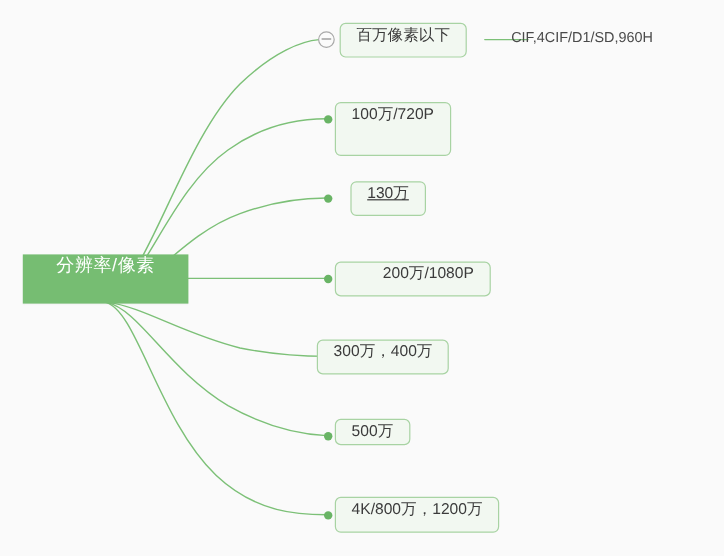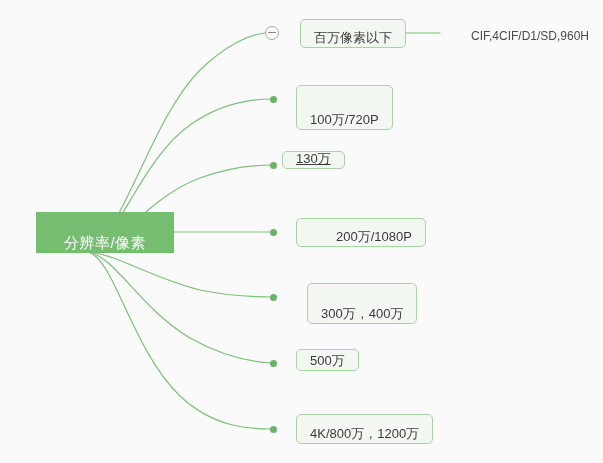--- a/index.html
+++ b/index.html
@@ -26,24 +26,23 @@
     left: 0;
     top: 0;
     width: 603px;
     height: 463px;
     pointer-events: none;
   }
   .node {
     position: absolute;
     box-sizing: border-box;
     display: flex;
-    align-items: flex-end;
+    align-items: flex-start;
     justify-content: center;
     white-space: nowrap;
-    margin-left: 17px;
   }
   .root-node {
     background: #76bd72;
     color: #ffffff;
     border-radius: 0;
     font-size: 15px;
     letter-spacing: 0.5px;
     padding: 0 14px;
     box-shadow: 0 1px 1px rgba(0,0,0,0.04);
   }
@@ -112,41 +111,41 @@
   <div class="node root-node" style="left:19px; top:212px; width:138px; height:41px;">
     <span>分辨率/像素</span>
   </div>
 
   <button class="collapse-toggle" style="left:265px; top:26px;" aria-label="collapse"></button>
 
   <div class="node topic-node" style="left:283px; top:19px; height:29px;">
     <span>百万像素以下</span>
   </div>
 
-  <div class="node plain-node" style="left:454px; top:24px; height:19px;">
+  <div class="node plain-node" style="left:426px; top:24px; height:19px;">
     <span>CIF,4CIF/D1/SD,960H</span>
   </div>
 
   <span class="bullet" style="left:270px; top:96px;"></span>
   <div class="node topic-node" style="left:279px; top:85px; height:45px;">
     <span>100万/720P</span>
   </div>
 
   <span class="bullet" style="left:270px; top:162px;"></span>
-  <div class="node topic-node" style="left:265px; top:151px; height:18px;text-decoration:underline;">
+  <div class="node topic-node" style="left:292px; top:151px; height:29px;text-decoration:underline;">
     <span>130万</span>
   </div>
 
   <span class="bullet" style="left:270px; top:229px;"></span>
   <div class="node topic-node" style="left:279px; top:218px; height:29px;padding-left:39px;">
     <span>200万/1080P</span>
   </div>
 
   <span class="bullet" style="left:270px; top:294px;"></span>
-  <div class="node topic-node" style="left:290px; top:283px; height:41px;">
+  <div class="node topic-node" style="left:264px; top:283px; height:29px;">
     <span>300万，400万</span>
   </div>
 
   <span class="bullet" style="left:270px; top:360px;"></span>
   <div class="node topic-node" style="left:279px; top:349px; height:22px;">
     <span>500万</span>
   </div>
 
   <span class="bullet" style="left:270px; top:426px;"></span>
   <div class="node topic-node" style="left:279px; top:414px; height:30px;">

